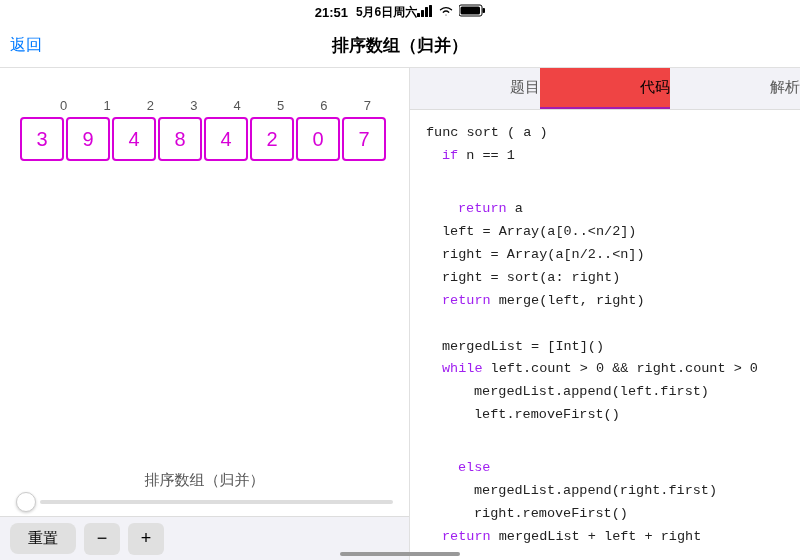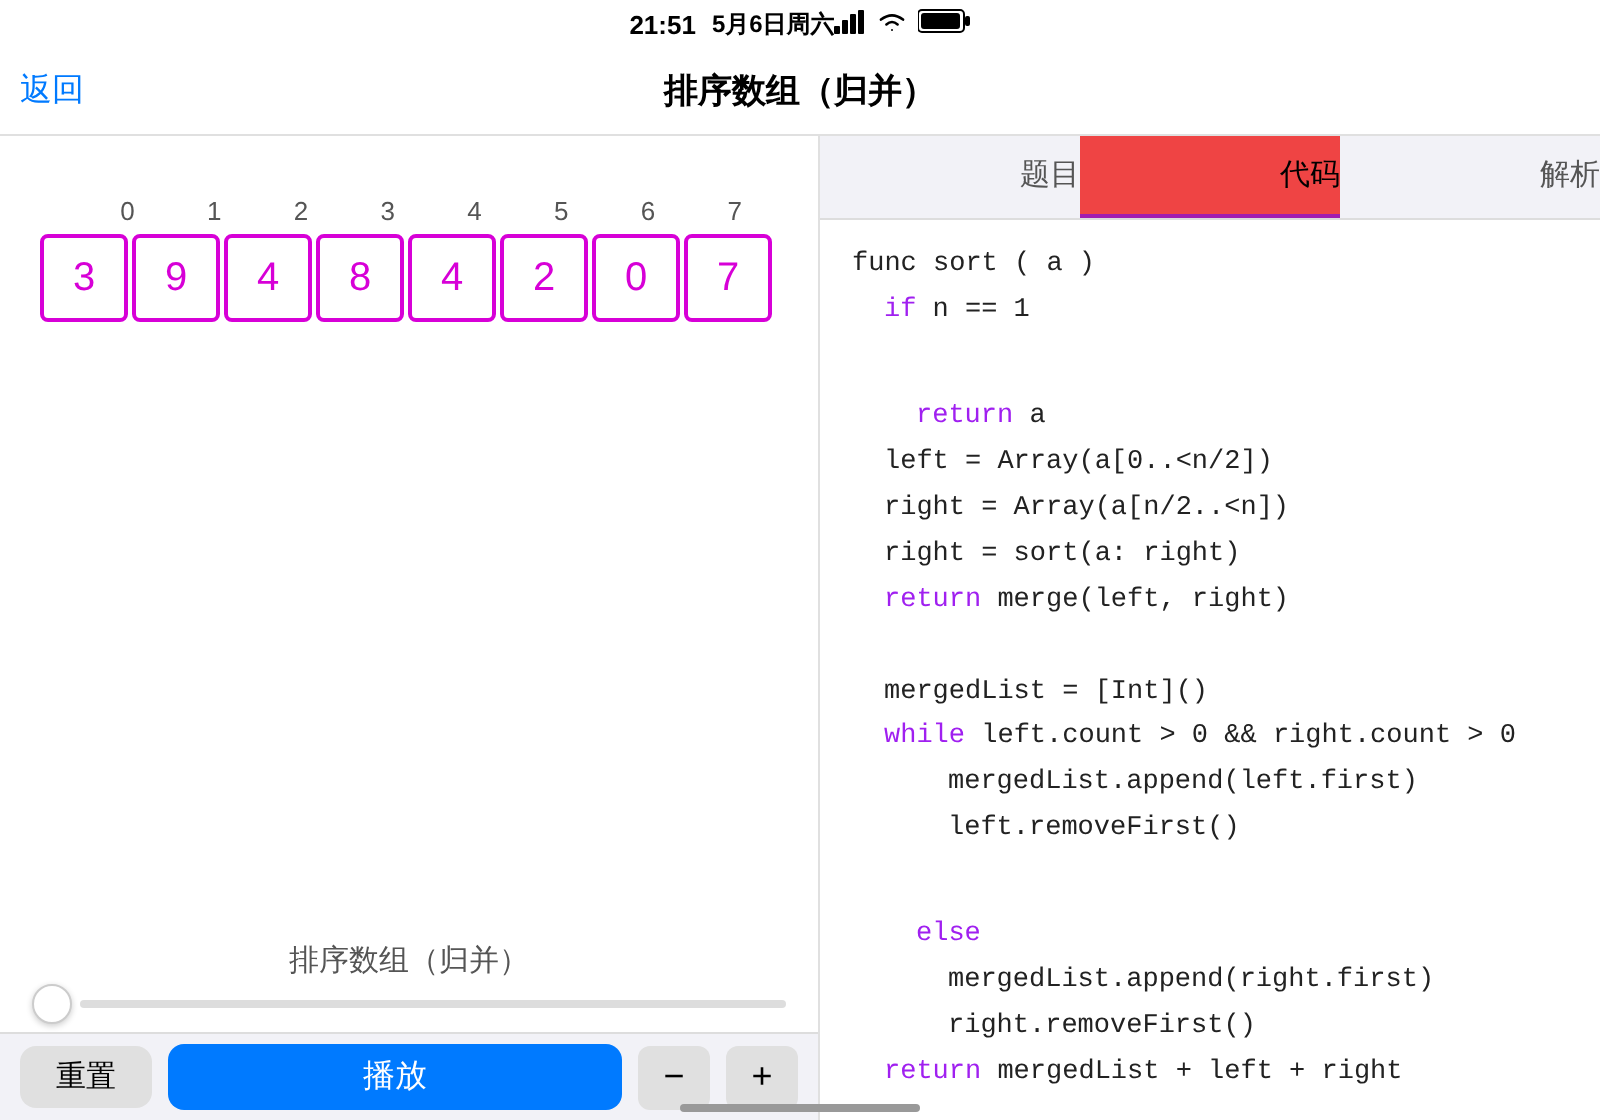--- a/index.html
+++ b/index.html
@@ -336,21 +336,20 @@
 
     <div class="label-center">排序数组（归并）</div>
 
     <div class="slider-area">
       <div class="slider-dot"></div>
       <div class="slider-track"></div>
     </div>
 
     <div class="bottom-buttons">
       <button class="btn-reset">重置</button>
-      <button class="btn-play">播放</button>
       <button class="btn-minus">−</button>
       <button class="btn-plus">+</button>
     </div>
   </div>
 
   <div class="right-panel">
     <div class="tabs">
 
     <button class="tab">题目</button>
         <button class="tab active">代码</button>

